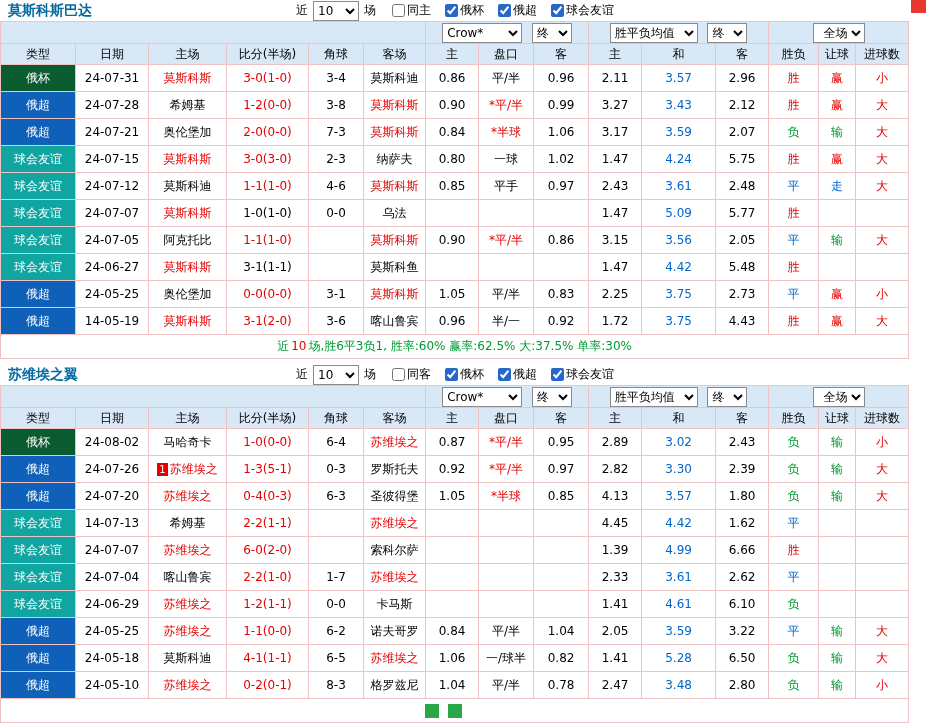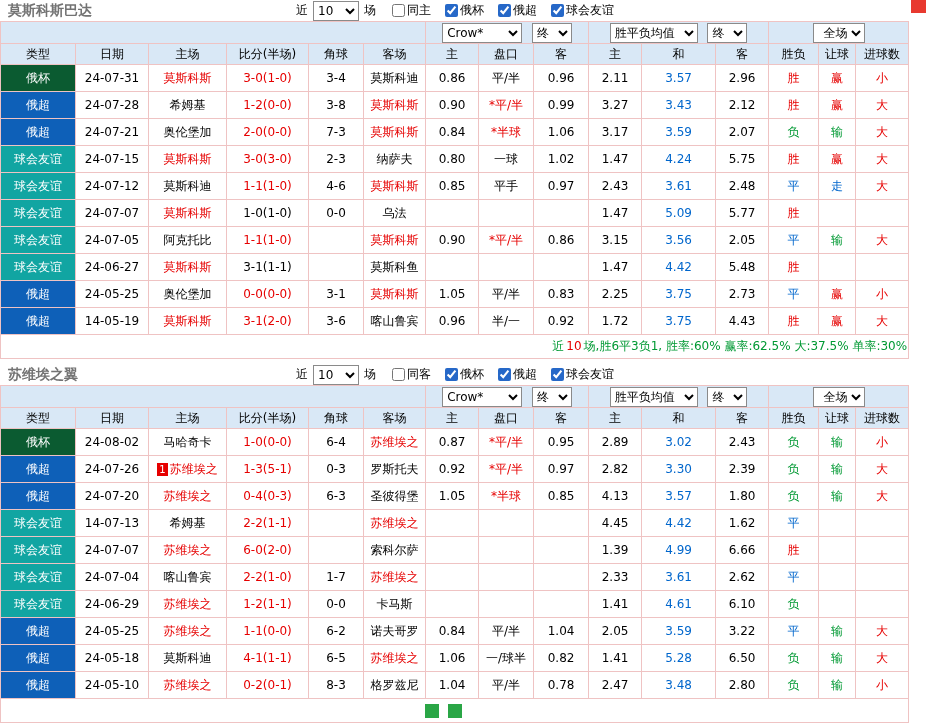--- a/index.html
+++ b/index.html
@@ -6,21 +6,21 @@
   html,body{margin:0;padding:0;}
   body{
     width:926px;height:727px;overflow:hidden;background:#fff;
     font-family:"DejaVu Sans","Liberation Sans",sans-serif;font-size:12px;color:#000;
   }
   .page{position:relative;width:926px;height:727px;}
   .back-top{position:absolute;top:0;right:0;width:15px;height:13px;background:#e8392f;cursor:pointer;}
   .team-block{width:908px;}
   .team-block + .team-block{margin-top:5px;}
   .filter-bar{height:21px;position:relative;display:flex;align-items:center;justify-content:center;}
-  .team-title{position:absolute;left:8px;top:2px;font-size:14px;font-weight:bold;color:#737373;white-space:nowrap;}
+  .team-title{position:absolute;left:8px;top:2px;font-size:14px;font-weight:bold;color:#0369a1;white-space:nowrap;}
   .filter-group{display:flex;align-items:center;white-space:nowrap;}
   .filter-group .lbl{margin:0 2px;}
   .filter-group .cb{display:flex;align-items:center;margin-left:14px;cursor:pointer;}
   input[type=checkbox]{width:13px;height:13px;margin:0 2px 0 0;accent-color:#2668c8;}
   select{
     font-family:inherit;font-size:12px;height:20px;border:1px solid #8a8a8a;
     background:#fff;margin:0 3px;vertical-align:middle;
   }
   .sel-count{width:46px;}
   .sel-company{width:80px;}
@@ -33,21 +33,21 @@
     overflow:hidden;white-space:nowrap;vertical-align:middle;
   }
   thead th{background:#d9e8f6;font-weight:normal;height:21px;color:#000;}
   tr.dropdown-row th{height:22px;}
   tbody td{height:27px;background:#fff;}
   td.type-cell{color:#fff;}
   .c-r{color:#e60000;}
   .c-g{color:#009933;}
   .c-b{color:#0066cc;}
   .c-k{color:#000;}
-  td.summary{height:24px;background:#fff;color:#009933;text-align:right;}
+  td.summary{height:24px;background:#fff;color:#009933;text-align:center;}
   td.summary span{margin:0 1px;}
   .red-badge{
     display:inline-block;background:#e60000;color:#fff;font-size:10px;
     line-height:13px;height:13px;padding:0 2px;margin-right:2px;vertical-align:middle;
   }
   td.squares{height:24px;background:#fff;text-align:left;padding-left:424px;}
   .green-square{display:inline-block;width:14px;height:14px;margin-right:9px;vertical-align:top;}
 </style>
 </head>
 <body>

